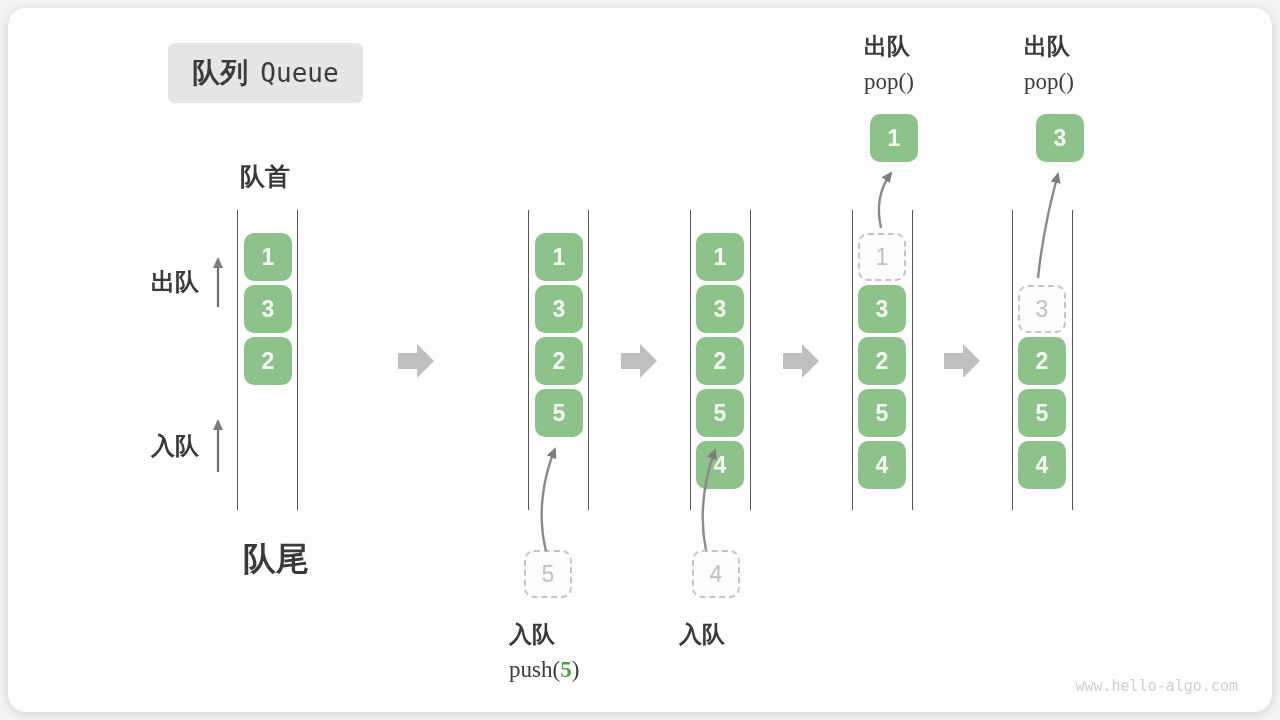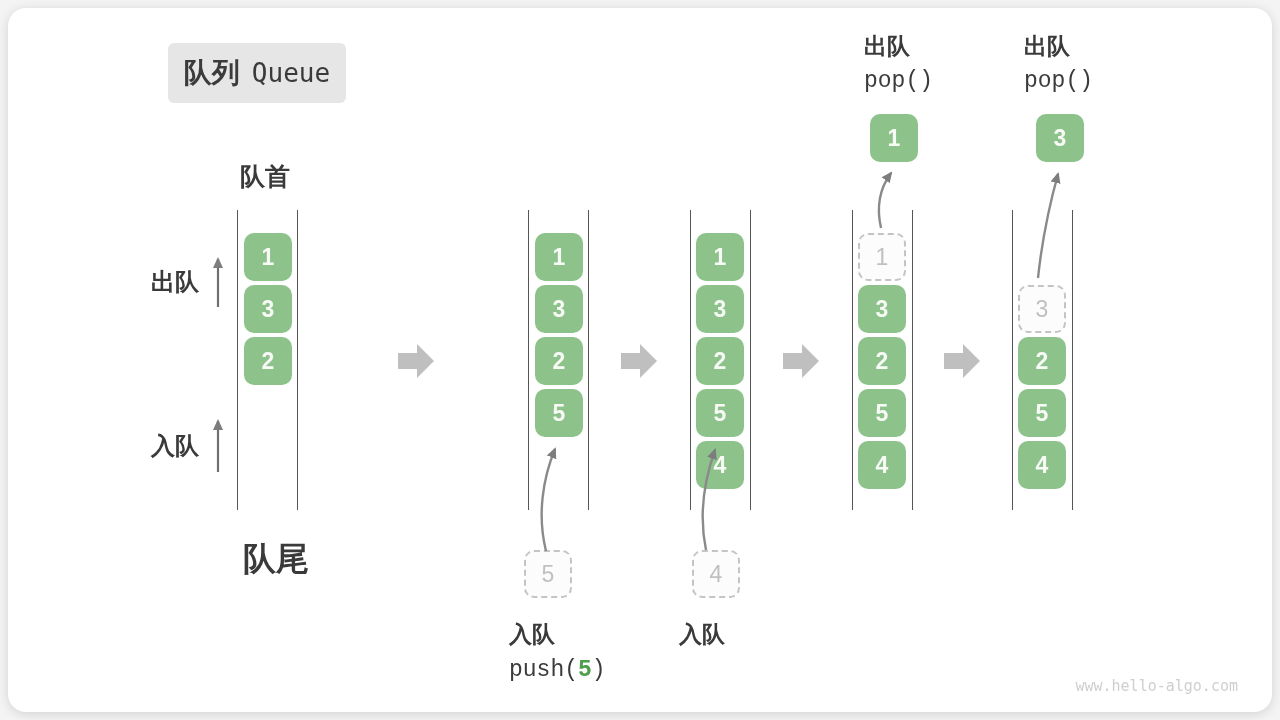--- a/index.html
+++ b/index.html
@@ -7,21 +7,21 @@
     width:1280px;height:720px;position:relative;overflow:hidden;
     background:#f4f4f4;
     font-family:"Liberation Sans", sans-serif;
   }
   .card{
     position:absolute;left:8px;top:8px;width:1264px;height:704px;
     background:#ffffff;border-radius:18px;
     box-shadow:0 2px 12px rgba(0,0,0,0.14);
   }
   .title-box{
-    position:absolute;left:168px;top:43px;width:178px;height:60px;
+    position:absolute;left:168px;top:43px;width:195px;height:60px;
     background:#e6e6e6;border-radius:6px;
     display:flex;align-items:center;justify-content:center;gap:12px;
   }
   .title-zh{font-size:28px;font-weight:bold;color:#3b3b3b;}
   .title-en{font-family:"DejaVu Sans Mono", monospace;font-size:26px;color:#3b3b3b;}
 
   .lbl{position:absolute;font-weight:bold;color:#3a3a3a;font-size:24px;white-space:nowrap;}
   .lbl-front{left:240px;top:160px;font-size:25px;}
   .lbl-rear{left:243px;top:537px;font-size:33px;}
   .lbl-deq{left:151px;top:266px;}
@@ -39,21 +39,21 @@
     font-size:23px;font-weight:bold;box-sizing:border-box;
   }
   .solid{background:#8dc38b;color:#f7faf5;}
   .dashed{
     background:#fcfcfc;border:2.5px dashed #c4c4c4;color:#c0c0c0;font-weight:normal;
   }
 
   .op-top{position:absolute;width:140px;line-height:35px;}
   .op-bottom{position:absolute;width:160px;line-height:36px;}
   .op-zh{display:block;font-size:23px;font-weight:bold;color:#3a3a3a;}
-  .op-code{display:block;font-family:Liberation Mono, monospace;font-size:23px;color:#3b3b3b;}
+  .op-code{display:block;font-family:Liberation Serif, serif;font-size:23px;color:#3b3b3b;}
   .green-num{color:#4e9e4c;font-weight:bold;}
 
   .watermark{
     position:absolute;right:42px;top:677px;
     font-family:"DejaVu Sans Mono", monospace;font-size:15px;color:#cfcfcf;
   }
   svg.overlay{position:absolute;left:0;top:0;pointer-events:none;}
 </style>
 </head>
 <body>

